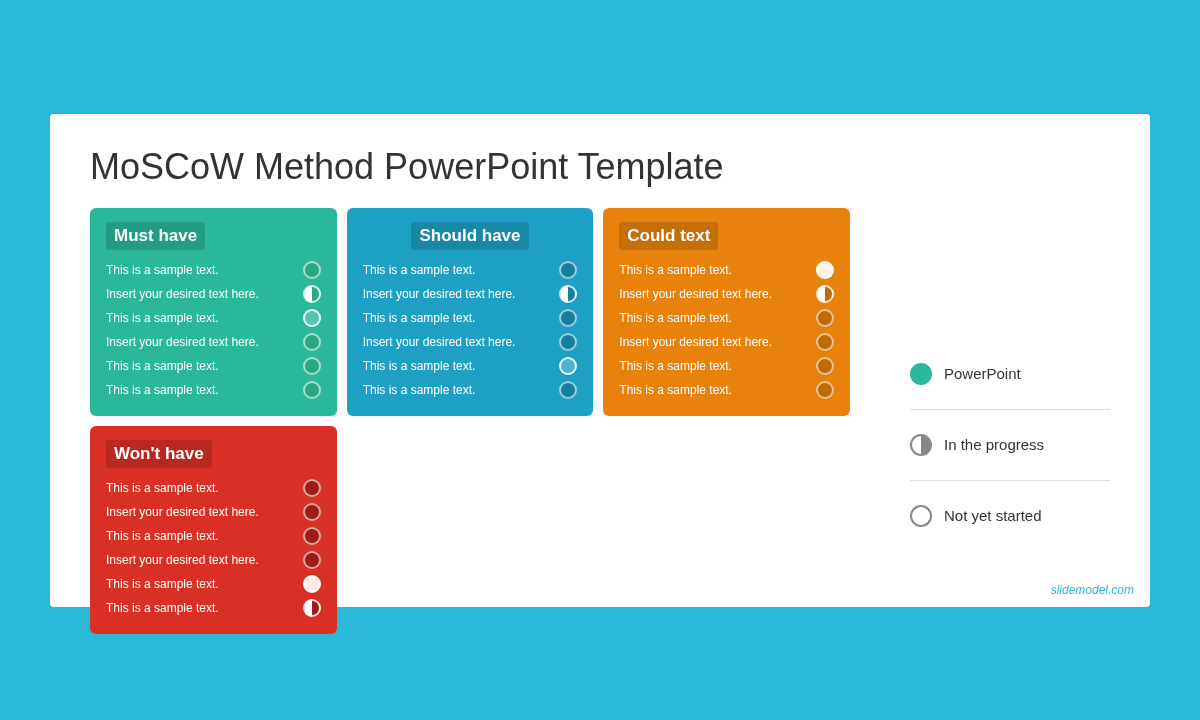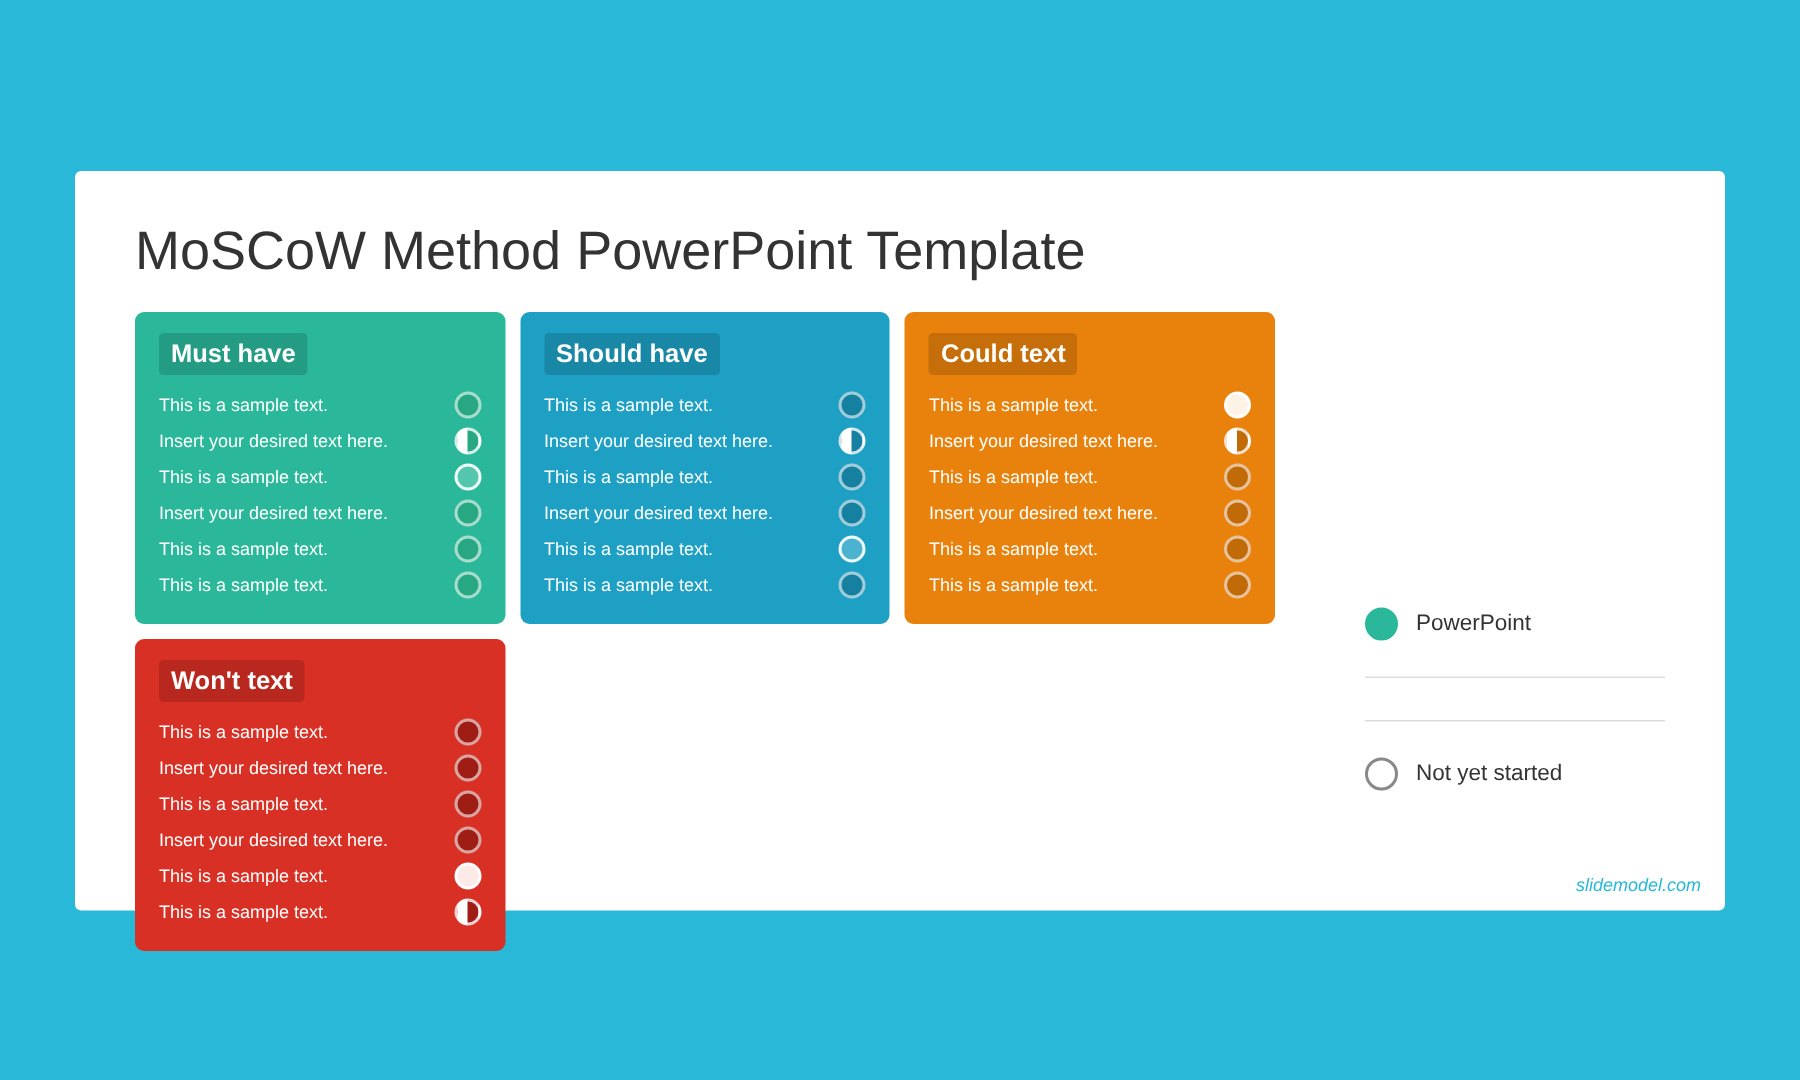--- a/index.html
+++ b/index.html
@@ -51,21 +51,21 @@
       padding: 3px 0;
     }
     .card-row-text {
       font-size: 12px;
       color: #fff;
     }
     
     .must-have { background-color: #2bb89a; }
     .must-have .card-title { background-color: rgba(0,0,0,0.15); padding: 4px 8px; border-radius: 3px; display: inline-block; margin-bottom: 8px; }
     
-    .should-have { background-color: #1e9fc4; }
+    .should-have { background-color: #1e9fc4; text-align: center; }
     .should-have .card-title { background-color: rgba(0,0,0,0.15); padding: 4px 8px; border-radius: 3px; display: inline-block; margin-bottom: 8px; }
     
     .could-have { background-color: #e8820c; }
     .could-have .card-title { background-color: rgba(0,0,0,0.15); padding: 4px 8px; border-radius: 3px; display: inline-block; margin-bottom: 8px; }
     
     .wont-have { background-color: #d93025; }
     .wont-have .card-title { background-color: rgba(0,0,0,0.15); padding: 4px 8px; border-radius: 3px; display: inline-block; margin-bottom: 8px; }
 
     
     .must-have .ic-full { background: #27a882; border: 2px solid rgba(255,255,255,0.6); width:18px; height:18px; border-radius:50%; }
@@ -222,21 +222,21 @@
         <span class="card-row-text">This is a sample text.</span>
         <div class="ic-full could-have"></div>
       </div>
       <div class="card-row">
         <span class="card-row-text">This is a sample text.</span>
         <div class="ic-full could-have"></div>
       </div>
     </div>
 
     <div class="card wont-have">
-      <div class="card-title">Won't text</div>
+      <div class="card-title">Won't have</div>
       <div class="card-row">
         <span class="card-row-text">This is a sample text.</span>
         <div class="ic-full wont-have"></div>
       </div>
       <div class="card-row">
         <span class="card-row-text">Insert your desired text here.</span>
         <div class="ic-full wont-have"></div>
       </div>
       <div class="card-row">
         <span class="card-row-text">This is a sample text.</span>
@@ -256,20 +256,24 @@
       </div>
     </div>
   </div>
 
   <div class="legend">
     <div class="legend-item">
       <div class="legend-icon-completed"></div>
       <span class="legend-text">PowerPoint</span>
     </div>
     <div class="legend-divider"></div>
+    <div class="legend-item">
+      <div class="legend-icon-half"></div>
+      <span class="legend-text">In the progress</span>
+    </div>
     <div class="legend-divider"></div>
     <div class="legend-item">
       <div class="legend-icon-empty"></div>
       <span class="legend-text">Not yet started</span>
     </div>
   </div>
 
   <div class="watermark">slidemodel.com</div>
 </div>
 

